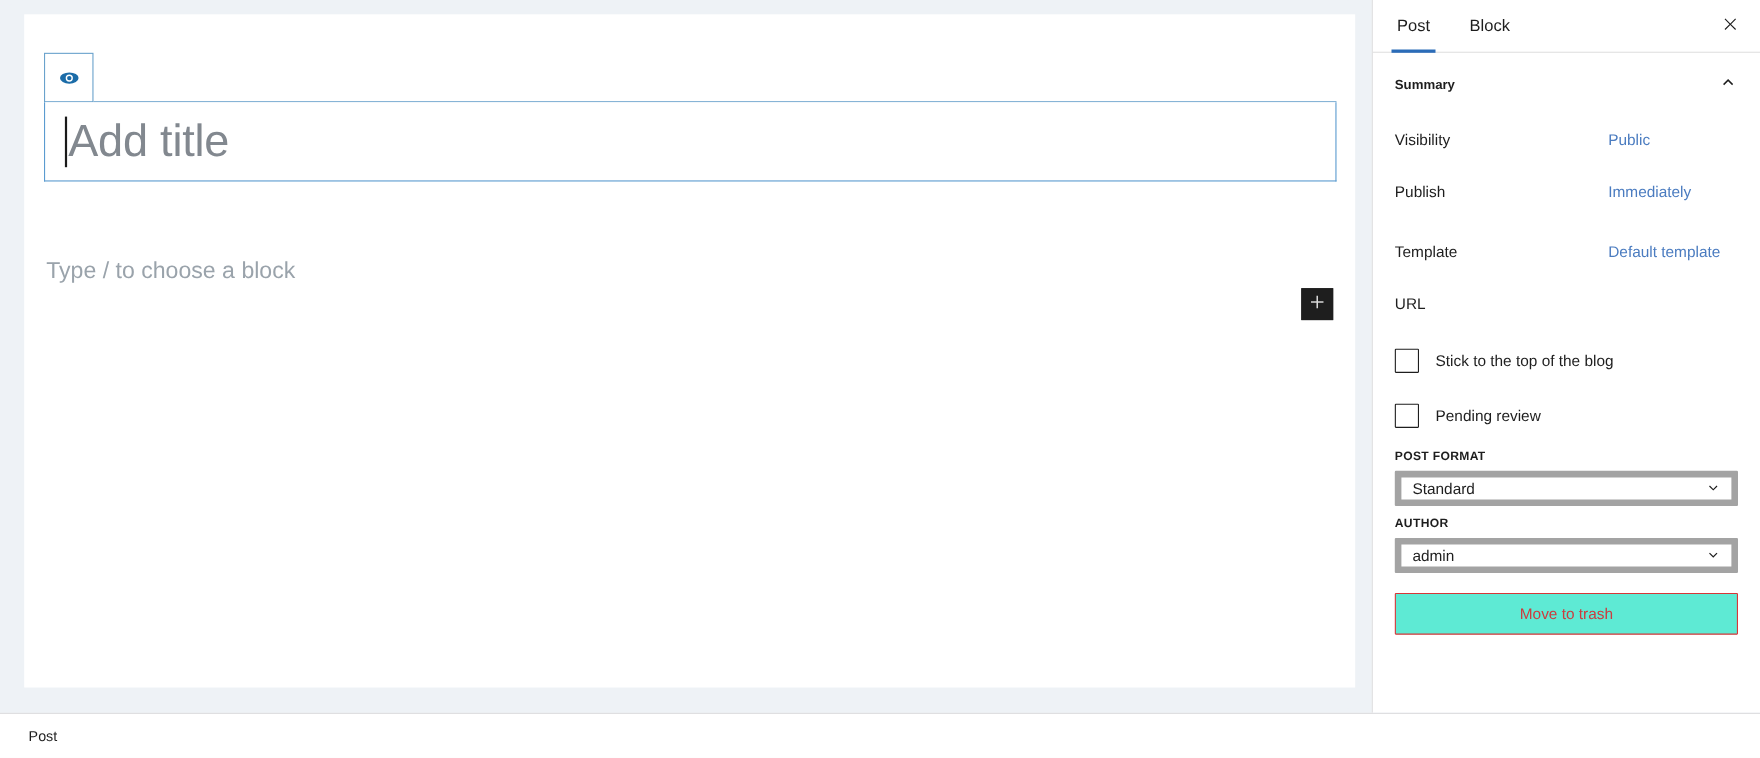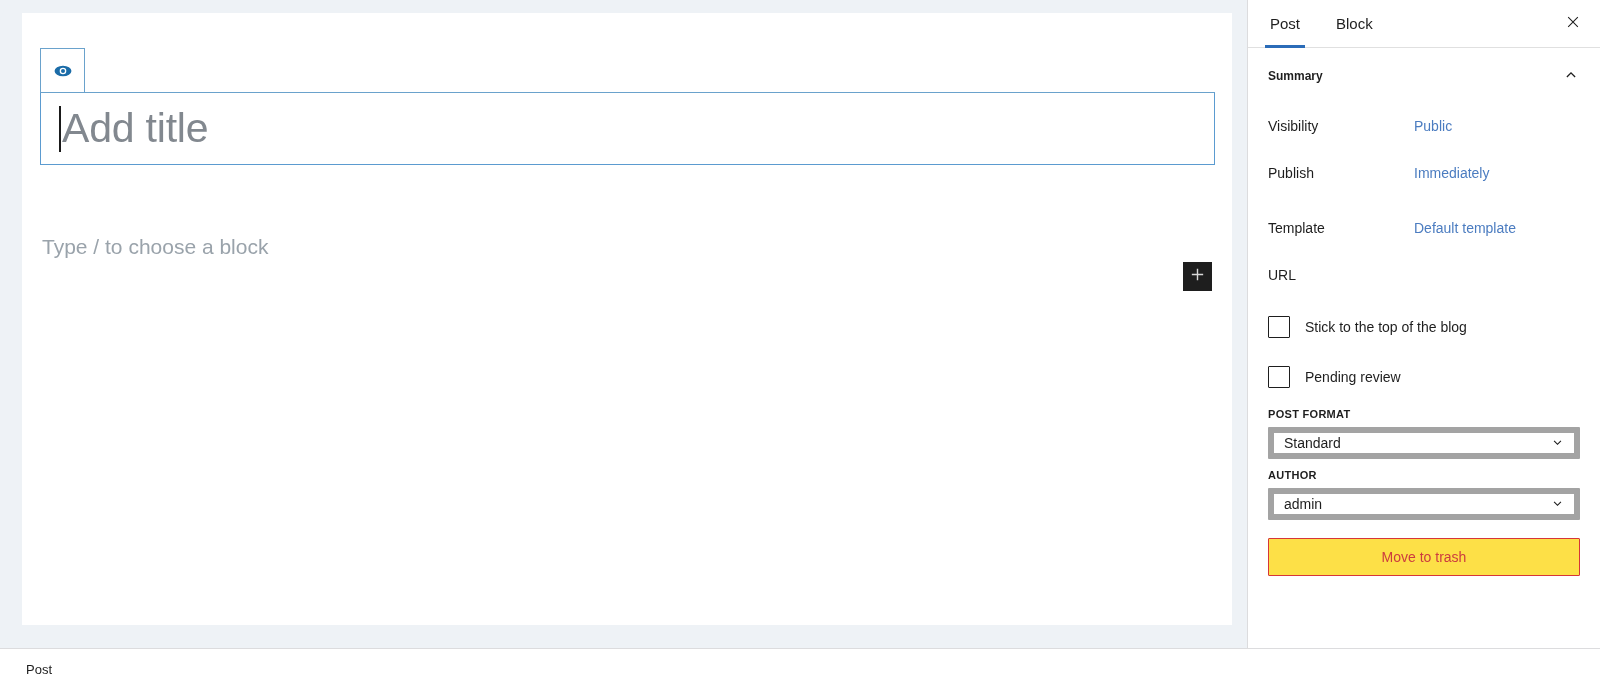--- a/index.html
+++ b/index.html
@@ -166,20 +166,21 @@
     font-size: 12px;
     font-weight: bold;
     color: #1e1e1e;
   }
 
   .summary-rows { padding: 0 20px; }
   .summary-row {
     display: flex;
     align-items: center;
     height: 47px;
+    gap: 48px;
   }
   .summary-label {
     width: 146px;
     font-size: 14px;
     color: #1e1e1e;
     flex: 0 0 auto;
   }
   .summary-value {
     font-size: 14px;
     color: #4b7cc0;
@@ -247,21 +248,21 @@
     transform: translateY(-50%);
     display: flex;
   }
 
   #move-to-trash-button {
     display: block;
     margin: 18px 20px 0 20px;
     width: calc(100% - 40px);
     height: 38px;
     border: 1px solid #d63638;
-    background: #fde047;
+    background: #5eead4;
     color: #cc3c3f;
     font-size: 14px;
     font-family: "Liberation Sans", sans-serif;
     cursor: pointer;
     border-radius: 1px;
   }
 
   
   #footer-bar {
     position: absolute;

